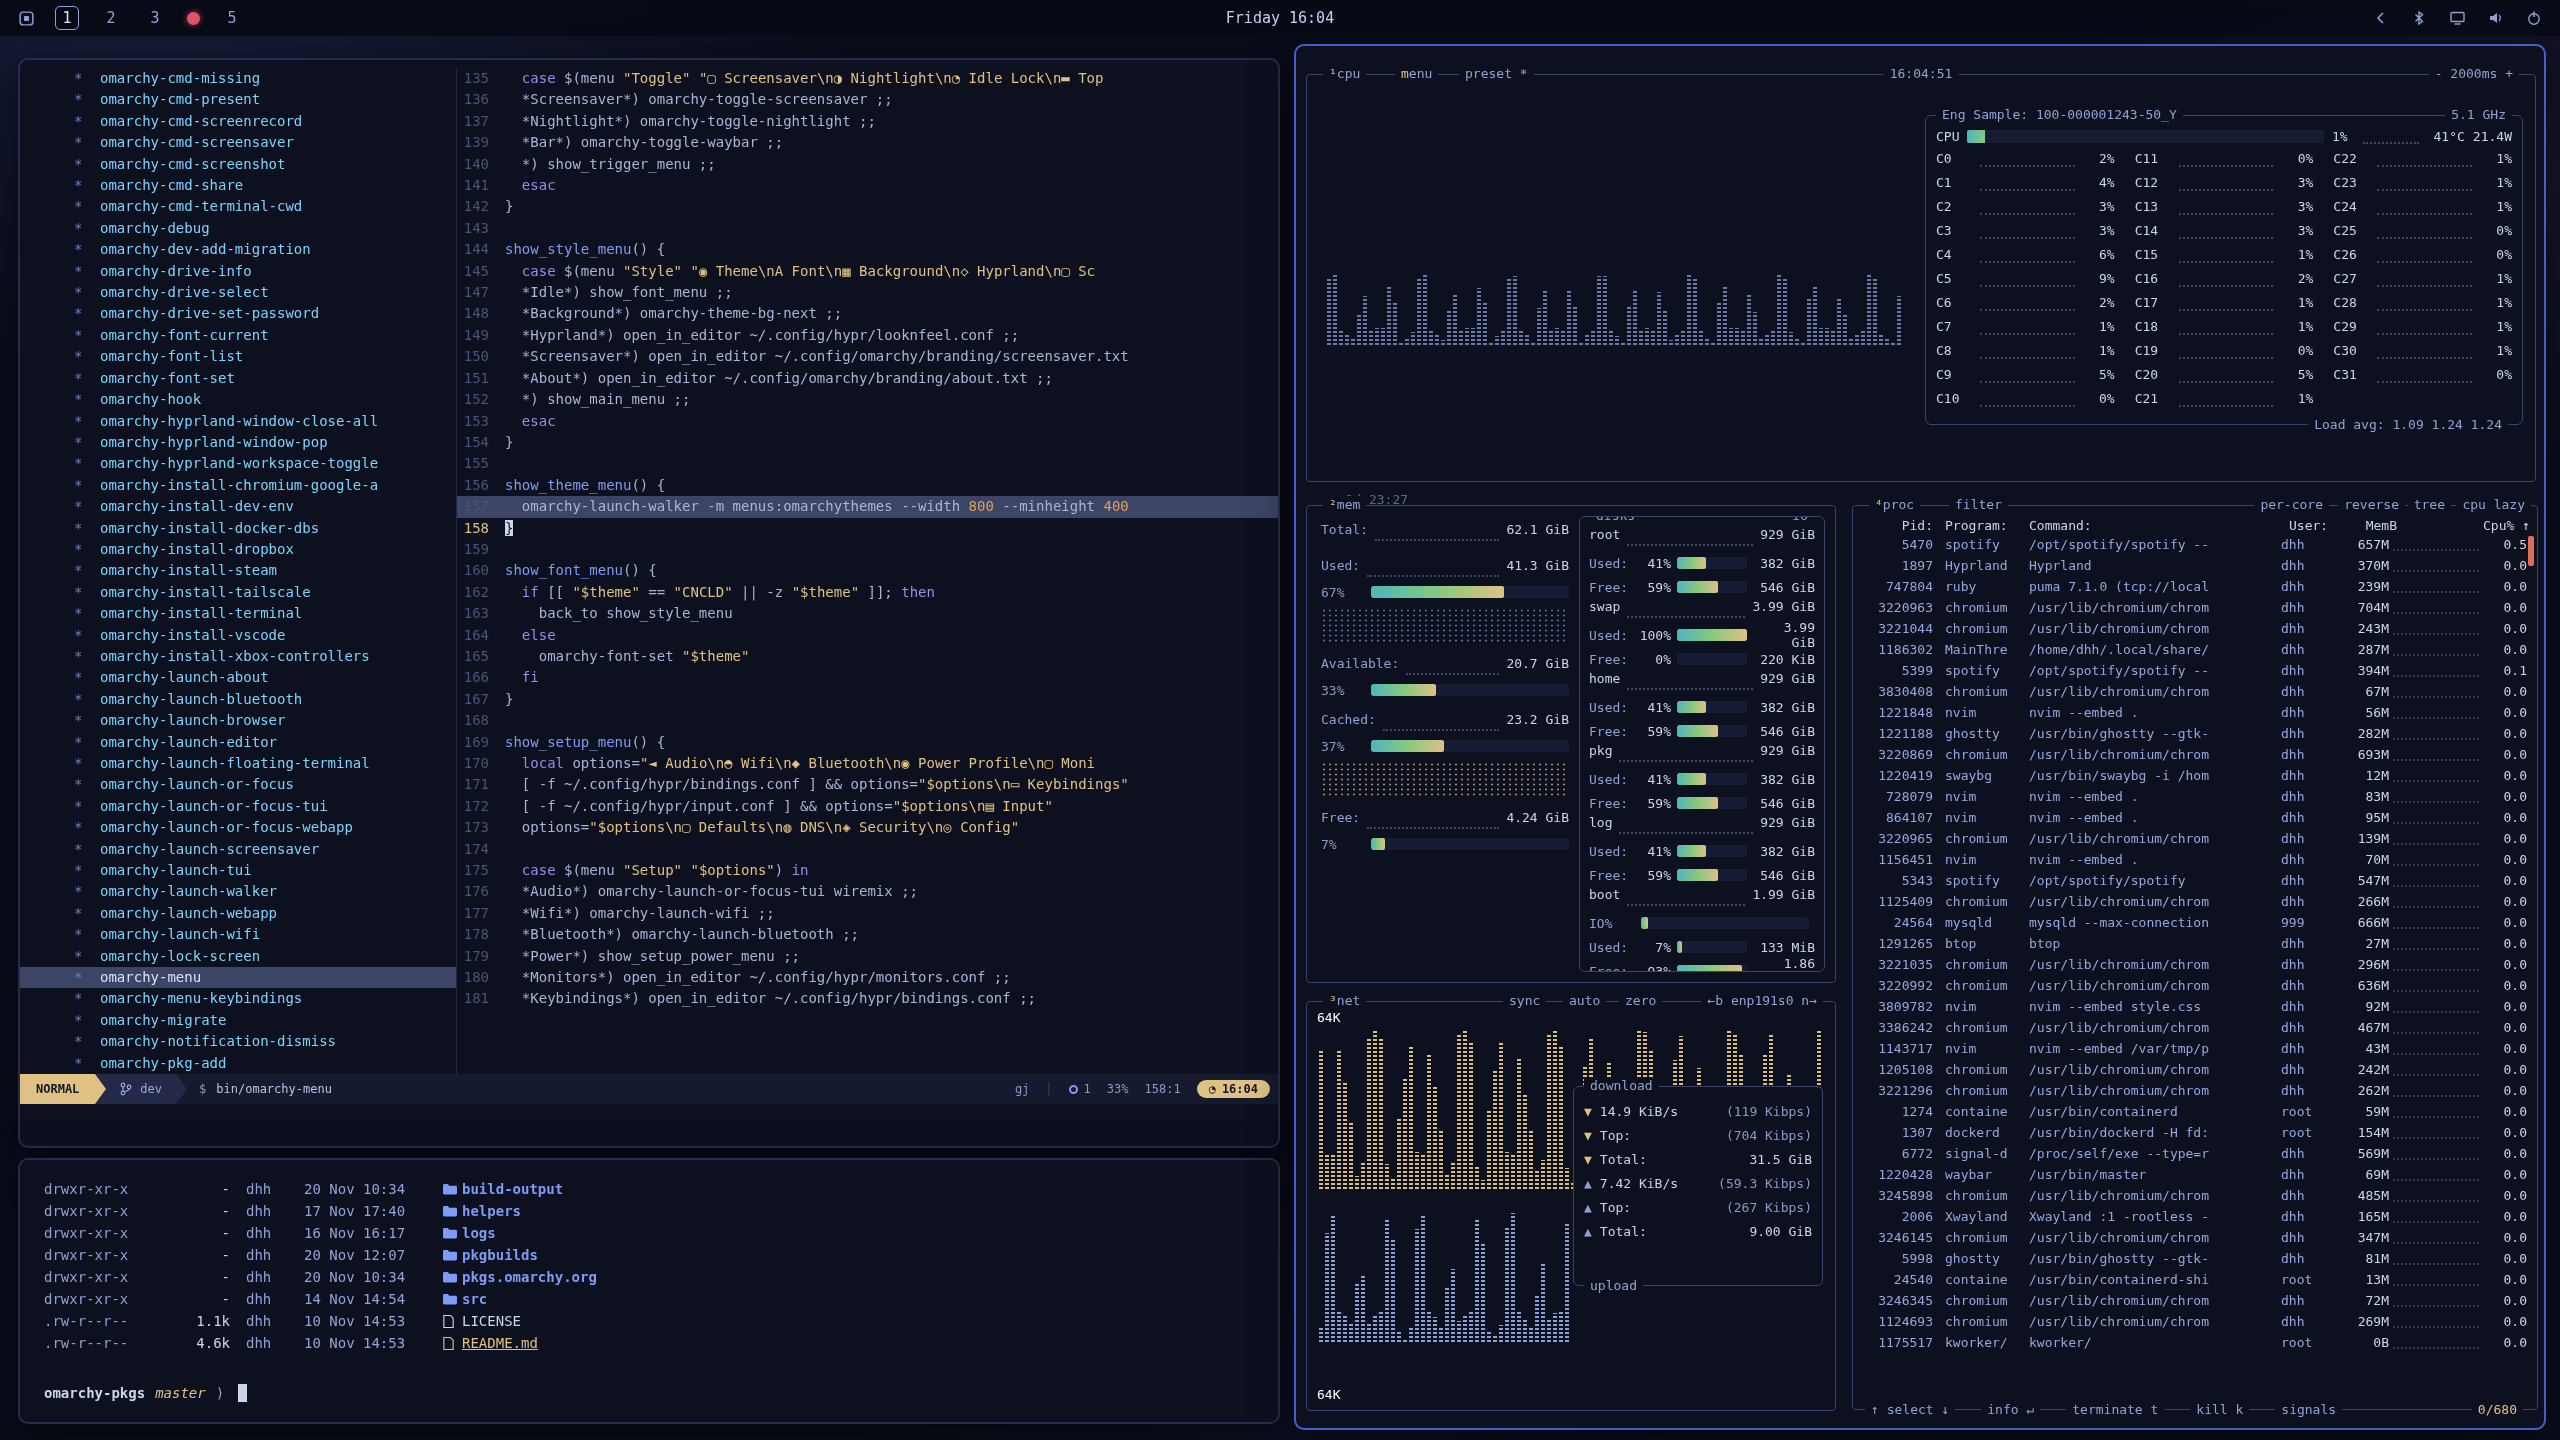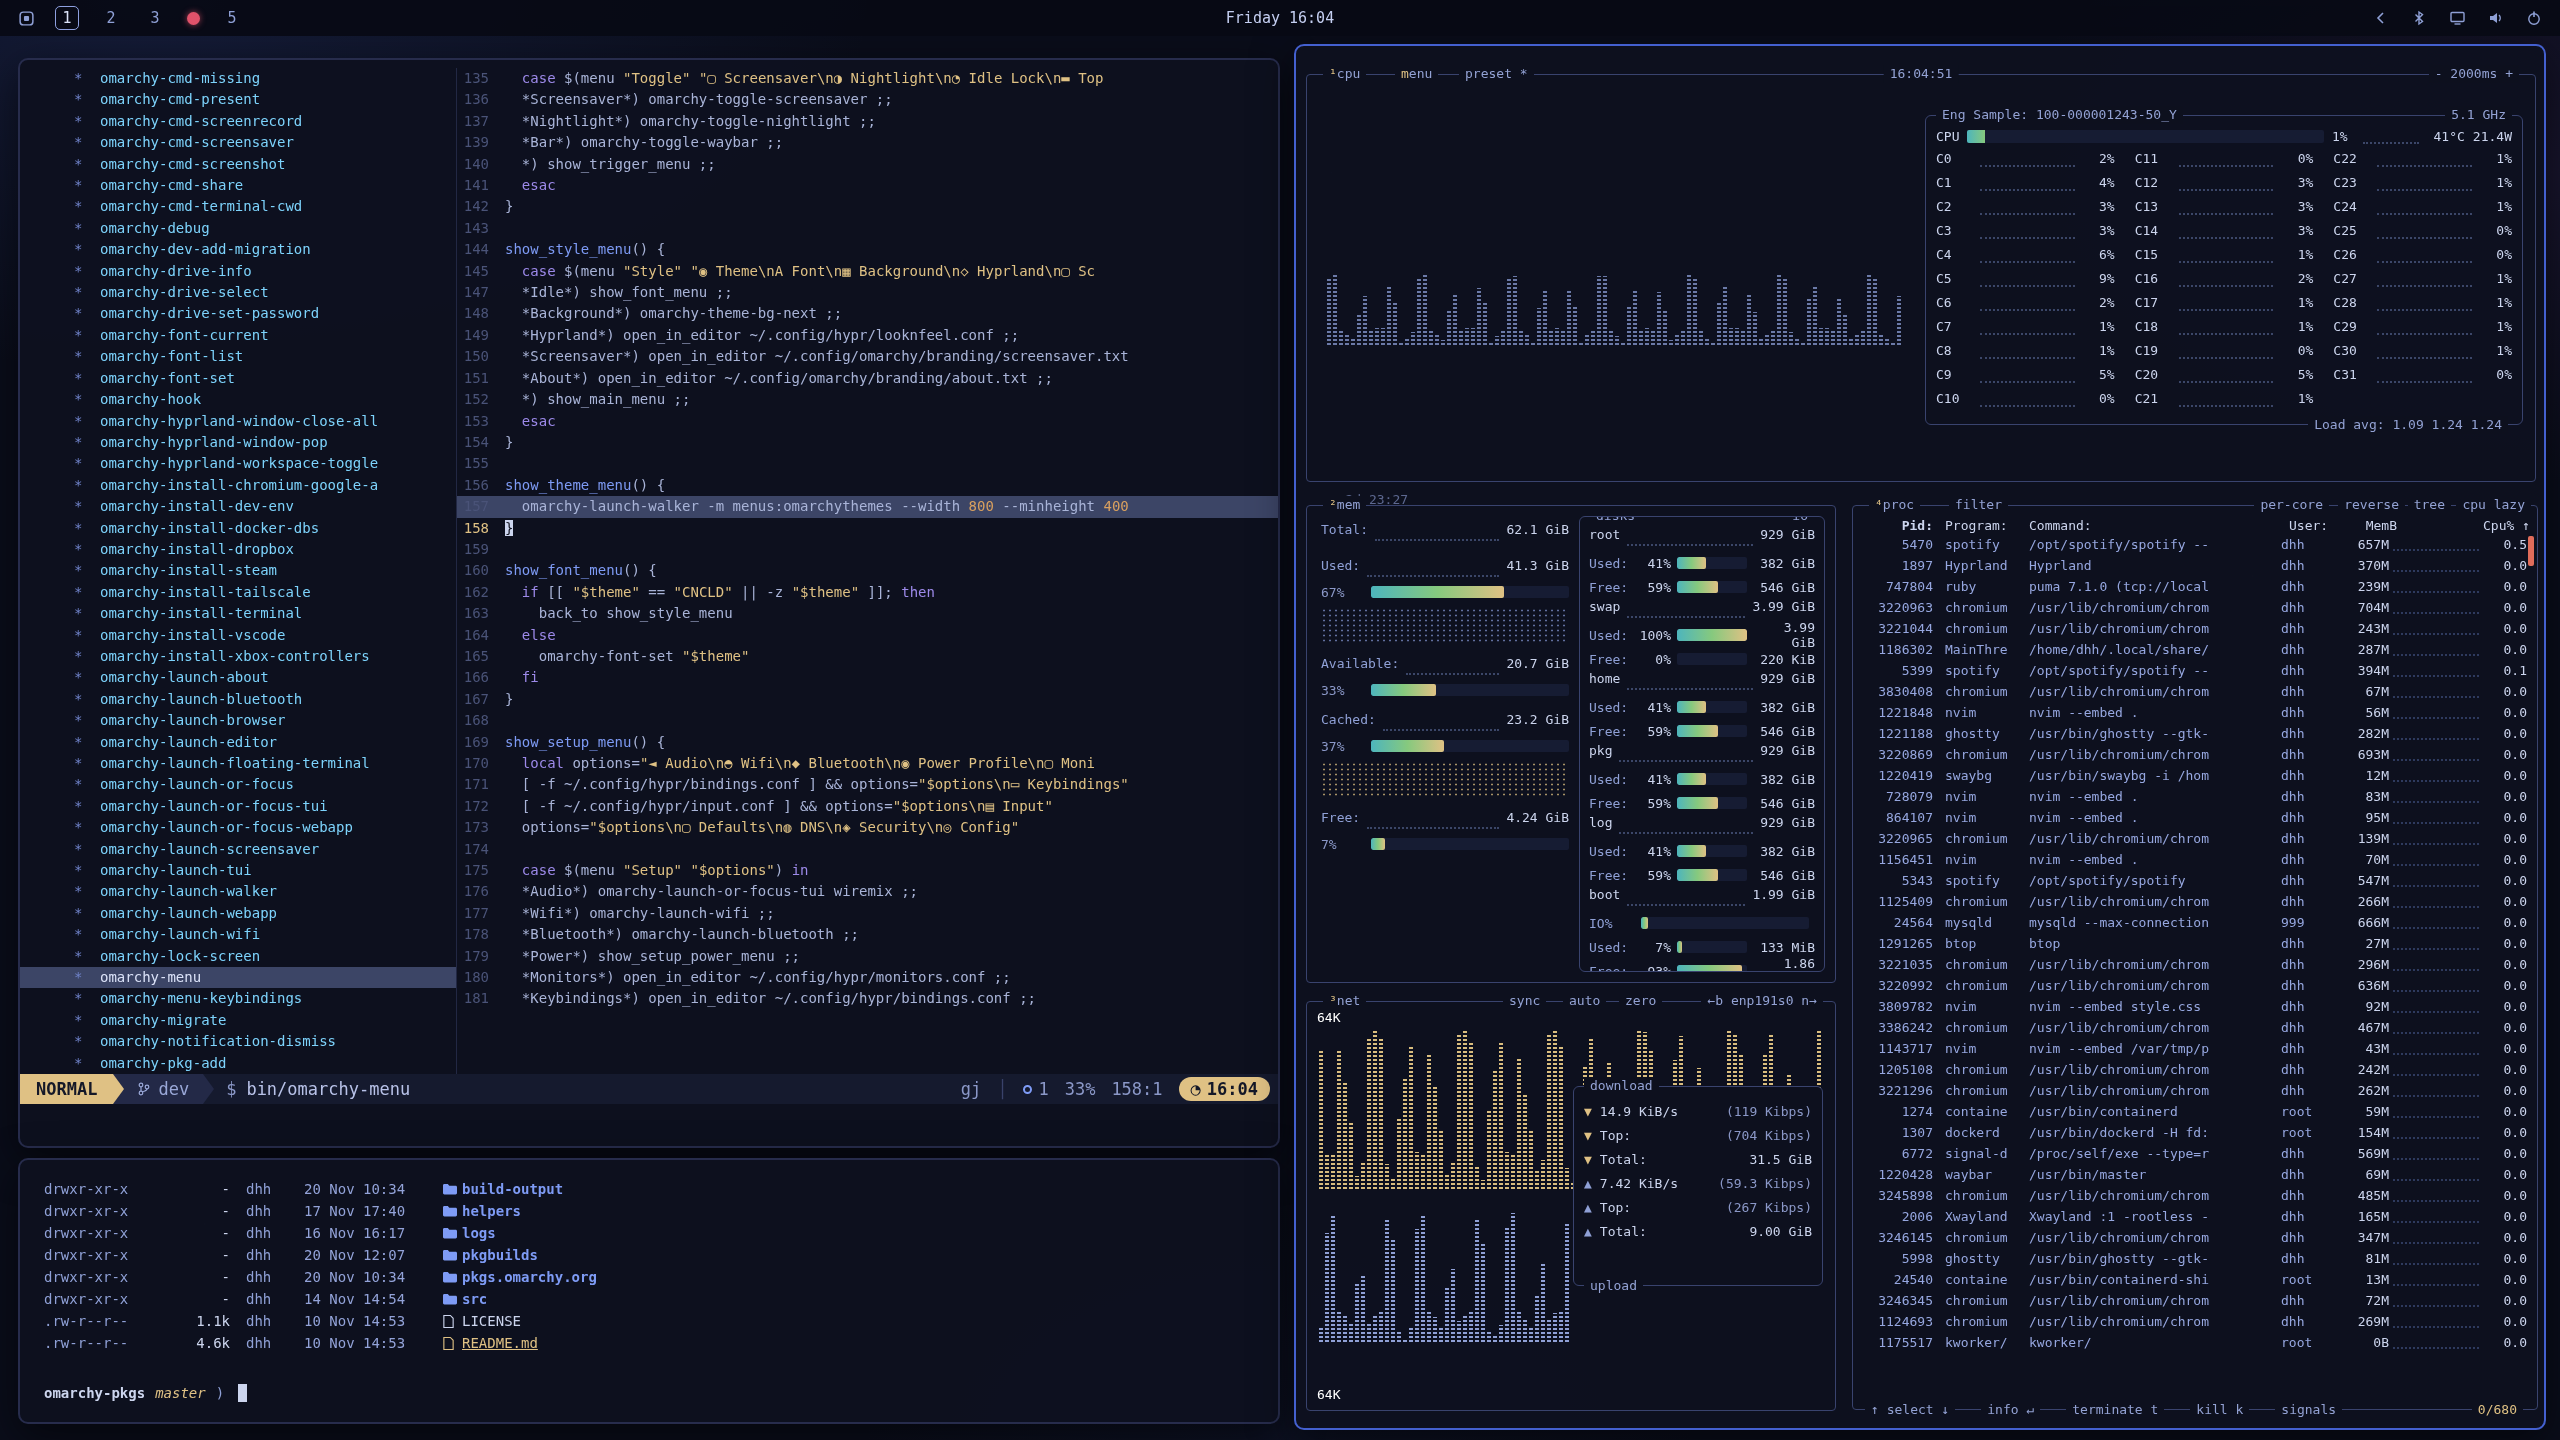--- a/index.html
+++ b/index.html
@@ -48,21 +48,21 @@
 .code-row{display:flex;white-space:pre;}
 .code-row .ln{width:48px;text-align:right;padding-right:16px;color:#4a5378;flex:none;}
 .code-row.cur .ln{color:#dfc184;}
 .code-row.hl{background:#3c4566;}
 .code-text{color:#a9b4d8;}
 .tok-str{color:#dfc184;}
 .tok-kw{color:#9d8aea;}
 .tok-fn{color:#7e9bf5;}
 .tok-num{color:#d9a05f;}
 .cursor-block{background:#ccd5ee;color:#10131f;}
-.statusline{height:30px;background:#151a2e;display:flex;align-items:center;font-size:17px;flex:none;color:#8b98c8;}
+.statusline{height:30px;background:#151a2e;display:flex;align-items:center;font-size:12px;flex:none;color:#8b98c8;}
 .sl-mode{background:#dfc184;color:#141828;font-weight:bold;padding:0 16px;height:100%;display:flex;align-items:center;}
 .tri1{width:0;height:0;border-left:11px solid #dfc184;border-top:15px solid transparent;border-bottom:15px solid transparent;background:#232947;}
 .sl-branch{background:#232947;padding:0 14px;height:100%;display:flex;align-items:center;gap:8px;color:#9aa8d8;}
 .tri2{width:0;height:0;border-left:11px solid #232947;border-top:15px solid transparent;border-bottom:15px solid transparent;}
 .sl-file{padding-left:12px;color:#b8c2e8;display:flex;gap:10px;}
 .sl-dollar{color:#8b98c8;}
 .sl-right{margin-left:auto;display:flex;align-items:center;gap:16px;margin-right:8px;}
 .sl-sep{color:#39426a;}
 .sl-diag{display:flex;align-items:center;gap:6px;}
 .diag-dot{width:9px;height:9px;border:2px solid #7e9bf5;border-radius:50%;display:inline-block;}
@@ -138,21 +138,21 @@
 .net-inner{position:absolute;right:12px;top:84px;width:250px;height:200px;border:1px solid #39436e;border-radius:6px;background:#0d101e;padding:12px 10px 4px;z-index:2;}
 .n-row{display:flex;align-items:center;height:24px;gap:8px;}
 .n-arrow.down{color:#dfc184;}
 .n-arrow.up{color:#8fa0d6;}
 .n-main{color:#ccd5ee;}
 .n-dim{margin-left:auto;color:#8b98c8;}
 .n-valr{margin-left:auto;color:#ccd5ee;}
 
 .proc-box{left:556px;top:459px;width:686px;height:905px;}
 .proc-header{display:flex;padding:12px 10px 4px;color:#ccd5ee;white-space:pre;}
-.ph-pid{width:70px;text-align:right;flex:none;font-weight:bold;}
+.ph-pid{width:70px;text-align:right;flex:none;}
 .ph-prog{width:92px;padding-left:12px;flex:none;}
 .ph-cmd{flex:1;padding-left:4px;overflow:hidden;}
 .ph-user{width:52px;flex:none;}
 .ph-mem{width:56px;text-align:right;flex: none;}
 .ph-dots{width:86px;flex:none;}
 .ph-cpu{width:44px;text-align:right;flex:none;}
 #proc-list{overflow:hidden;height:826px;}
 .p-row{display:flex;height:21px;padding:0 10px;color:#96a7e0;white-space:pre;align-items:baseline;}
 .p-pid{width:70px;text-align:right;flex:none;}
 .p-prog{width:92px;padding-left:12px;flex:none;overflow:hidden;}

